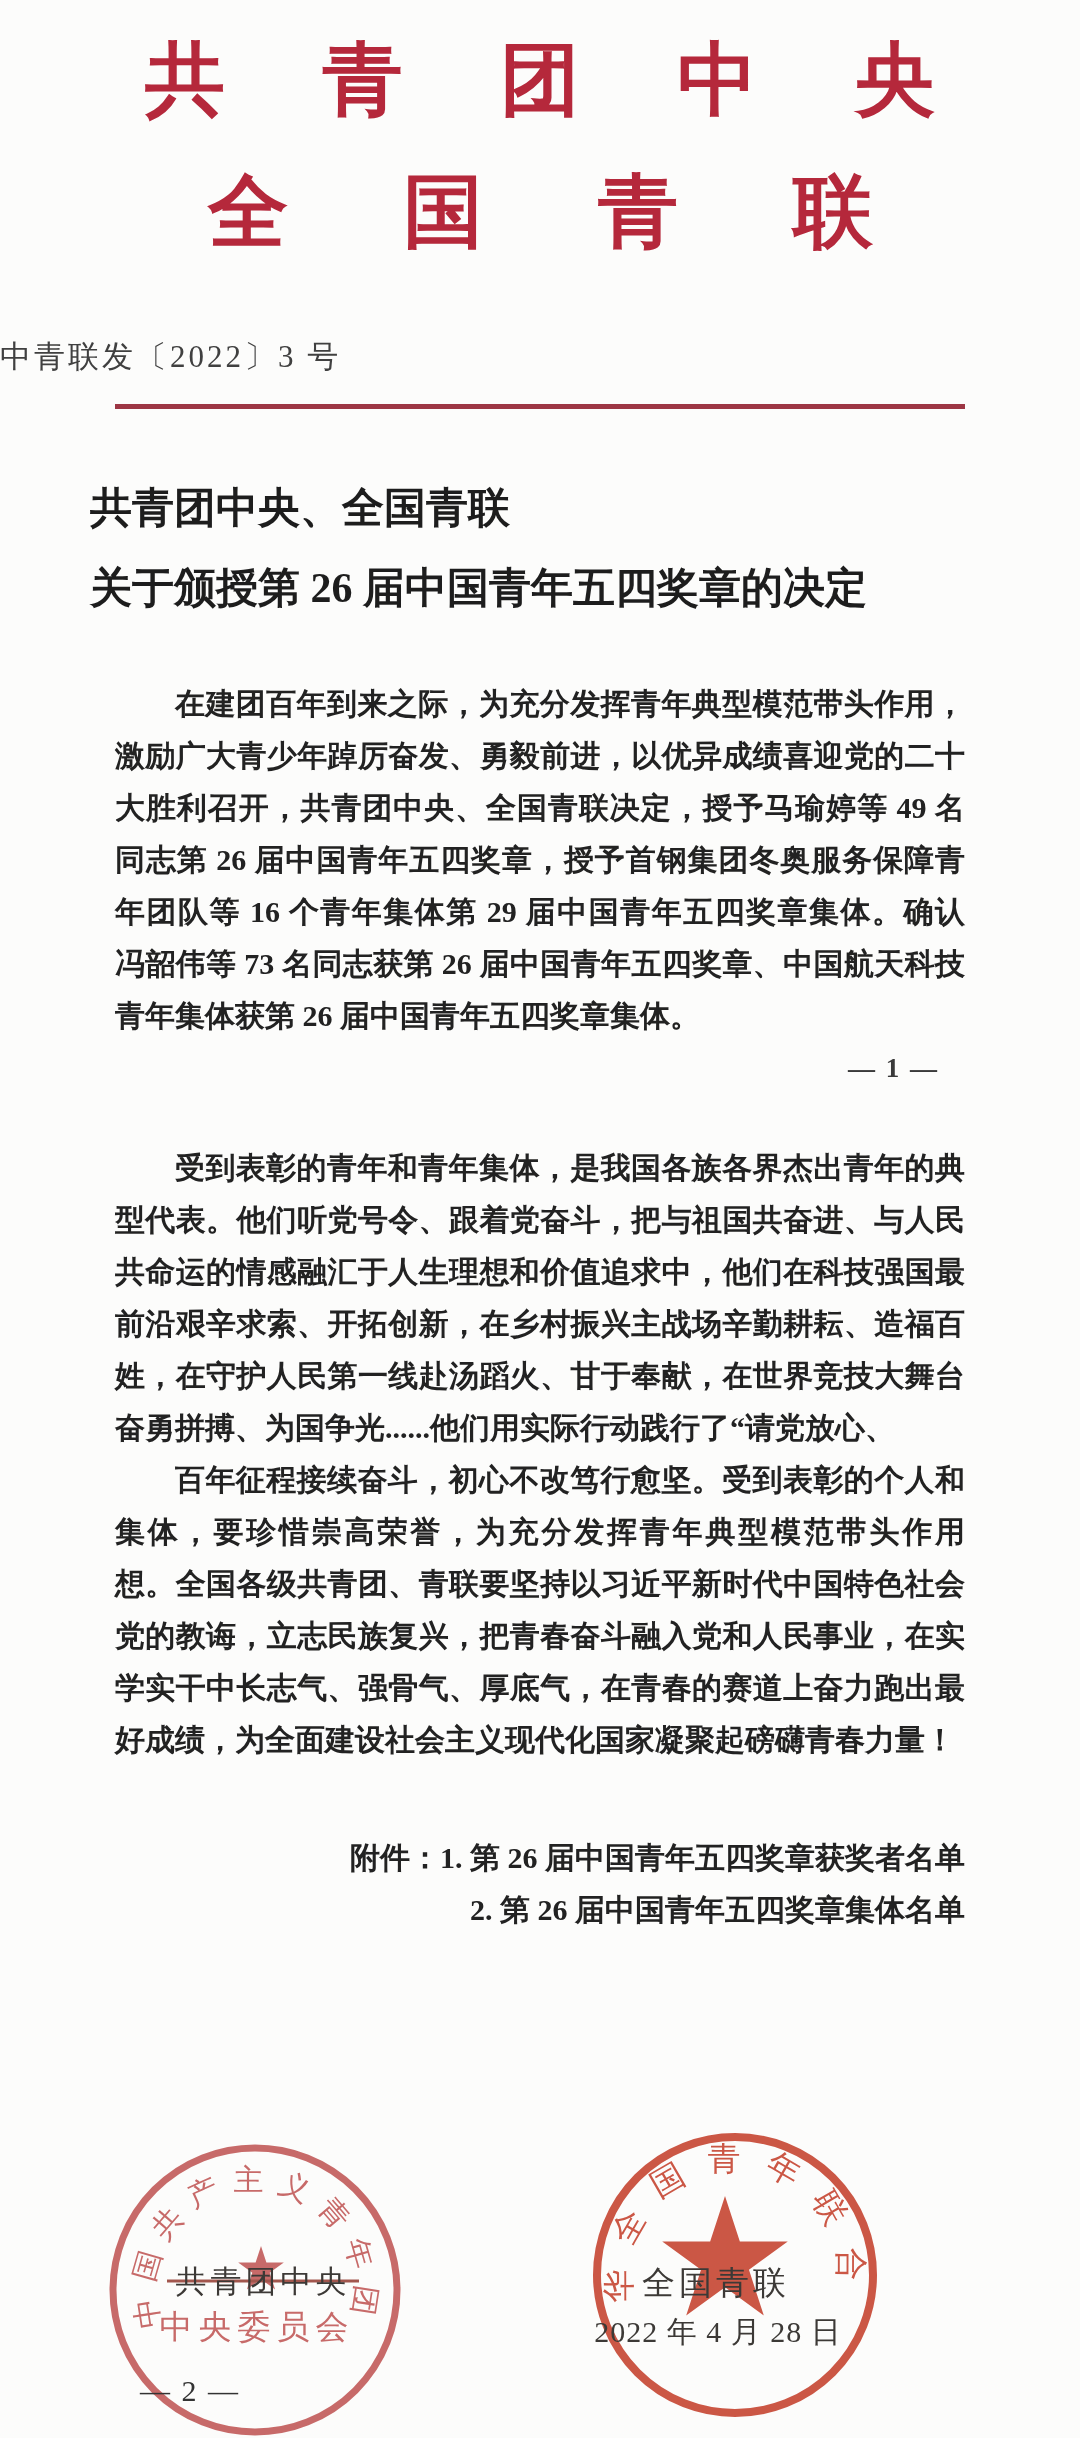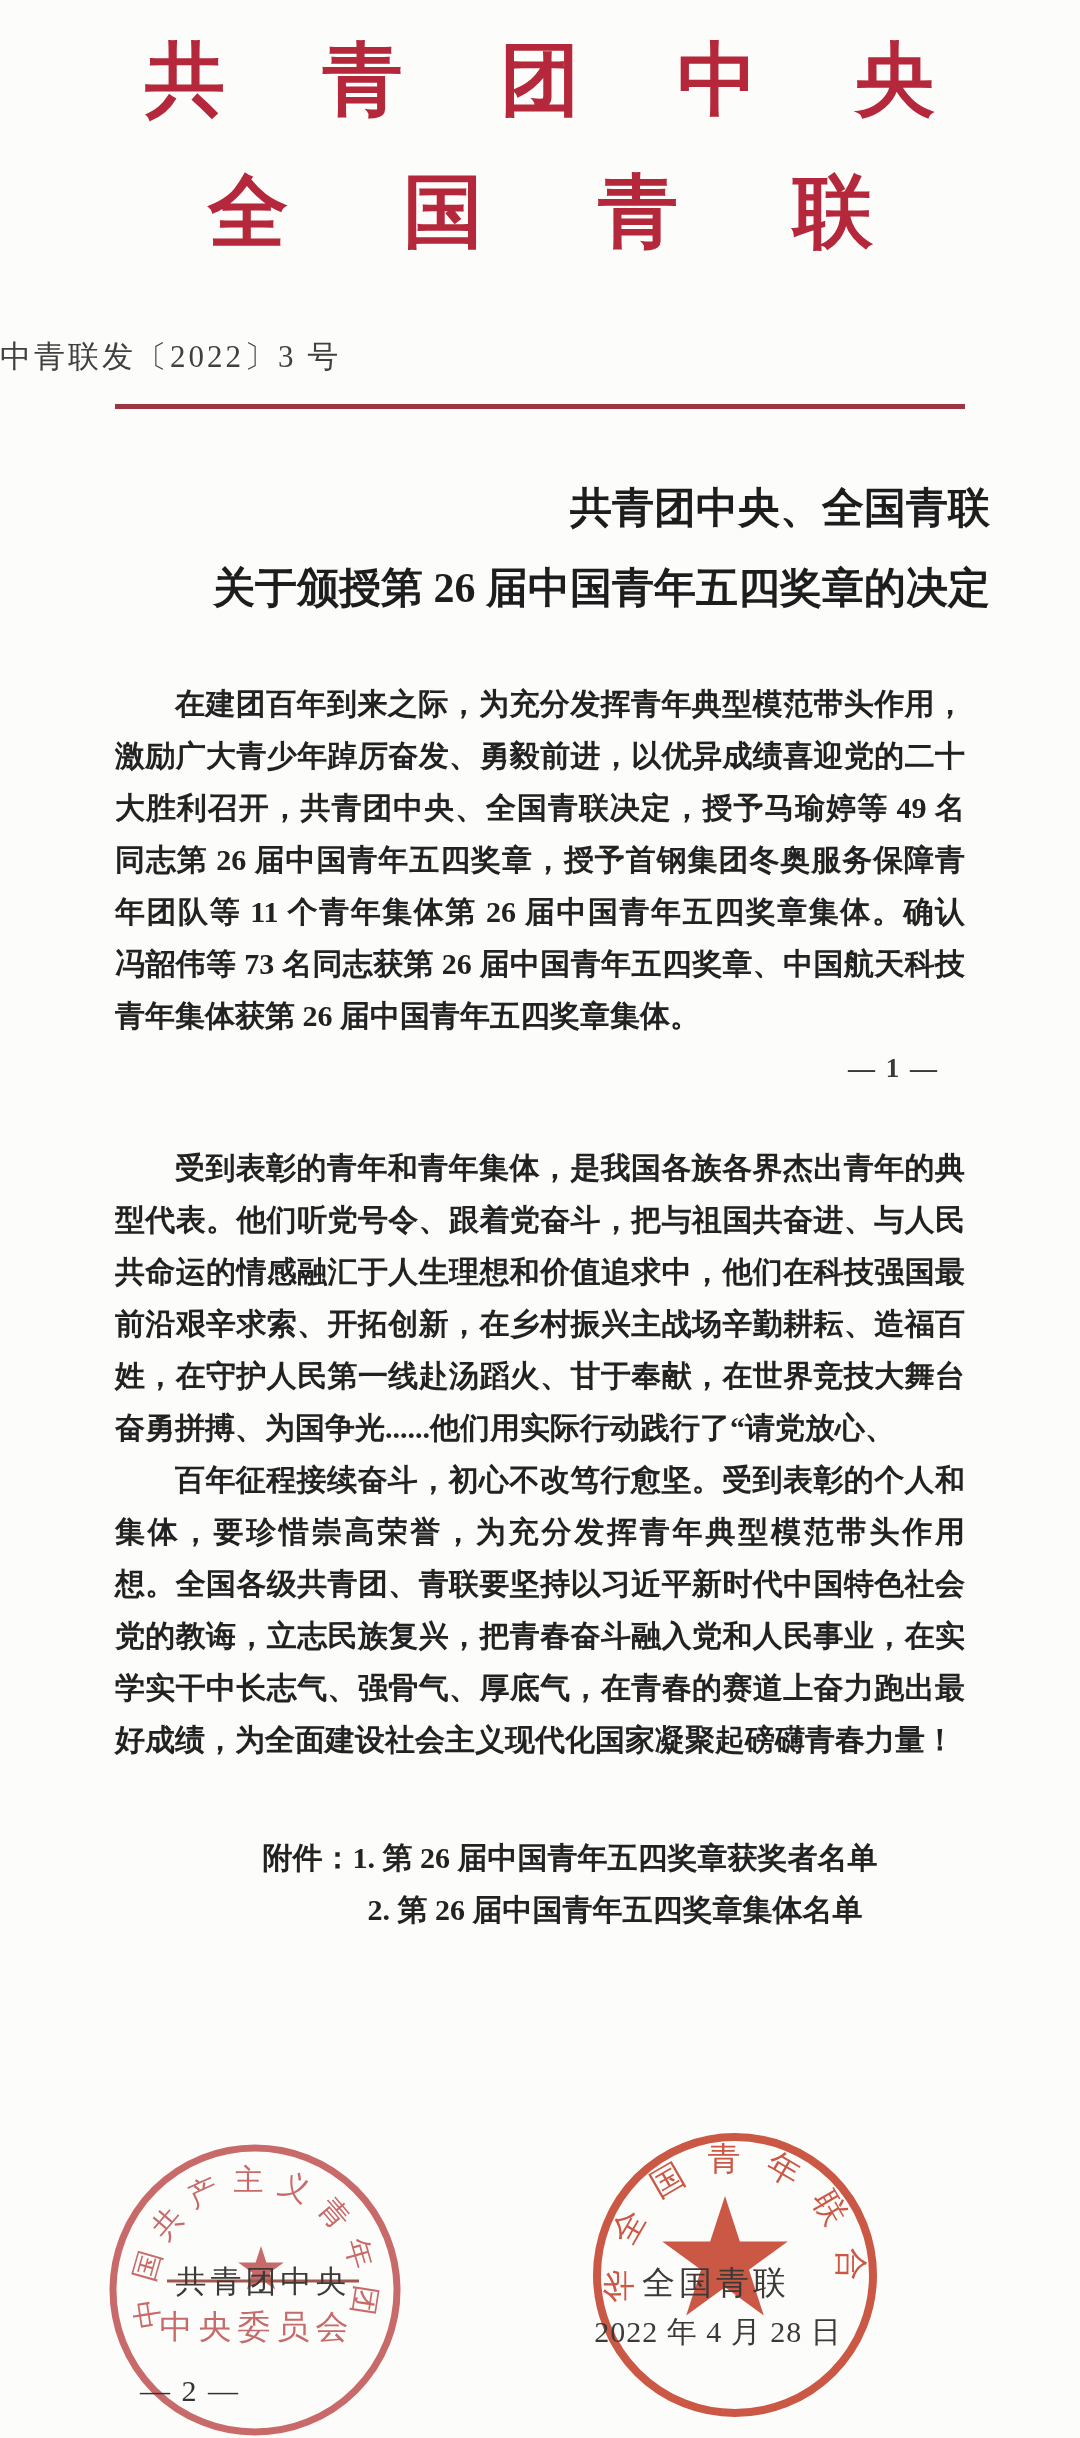--- a/index.html
+++ b/index.html
@@ -20,31 +20,31 @@
     position:absolute;top:336px;left:0;width:100%;
     text-align:left;font-size:31px;letter-spacing:3px;color:#404040;
   }
   .red-rule{
     position:absolute;top:404px;left:115px;width:850px;height:5px;
     background:var(--rule-red,#9d3644);
   }
   
   .title{
     position:absolute;top:468px;left:90px;width:900px;
-    text-align:right;font-size:42px;font-weight:700;line-height:80px;color:#1d1d1d;
+    text-align:left;font-size:42px;font-weight:700;line-height:80px;color:#1d1d1d;
   }
   
   .content{position:absolute;top:678px;left:115px;width:850px;font-size:30px;color:#222;font-weight:bold;}
   .para .line{line-height:52px;text-align:justify;text-align-last:justify;}
   .para .line:first-child{text-indent:2em;}
   .para .line:last-child{text-align-last:left;}
   .page-num-1{line-height:52px;margin-right:26px;text-align:right;font-size:27px;color:#3a3a3a;letter-spacing:2px;}
   .para.p2{margin-top:48px;}
   .attach{margin-top:66px;}
-  .attach .line{line-height:52px;text-align:center;text-align-last:auto;}
+  .attach .line{line-height:52px;text-align:right;text-align-last:auto;}
   .attach .line:first-child{text-indent:2em;}
   .attach .line:last-child{text-indent:5em;}
   .page-num-2{
     position:absolute;left:140px;top:2374px;font-size:30px;letter-spacing:2px;
     color:#333;z-index:5;
   }
   
   .seal{position:absolute;z-index:3;opacity:.93;overflow:visible;}
   .seal-left{left:105px;top:2140px;}
   .seal-right{left:585px;top:2125px;}
@@ -86,21 +86,21 @@
     <div>共青团中央、全国青联</div>
     <div>关于颁授第 26 届中国青年五四奖章的决定</div>
   </div>
 
   <div class="content">
     <div class="para p1">
         <div class="line">在建团百年到来之际，为充分发挥青年典型模范带头作用，</div>
         <div class="line">激励广大青少年踔厉奋发、勇毅前进，以优异成绩喜迎党的二十</div>
         <div class="line">大胜利召开，共青团中央、全国青联决定，授予马瑜婷等 49 名</div>
         <div class="line">同志第 26 届中国青年五四奖章，授予首钢集团冬奥服务保障青</div>
-        <div class="line">年团队等 11 个青年集体第 26 届中国青年五四奖章集体。确认</div>
+        <div class="line">年团队等 16 个青年集体第 29 届中国青年五四奖章集体。确认</div>
         <div class="line">冯韶伟等 73 名同志获第 26 届中国青年五四奖章、中国航天科技</div>
         <div class="line">青年集体获第 26 届中国青年五四奖章集体。</div>
       </div>
 
     <div class="page-num-1">— 1 —</div>
 
     <div class="para p2">
         <div class="line">受到表彰的青年和青年集体，是我国各族各界杰出青年的典</div>
         <div class="line">型代表。他们听党号令、跟着党奋斗，把与祖国共奋进、与人民</div>
         <div class="line">共命运的情感融汇于人生理想和价值追求中，他们在科技强国最</div>

